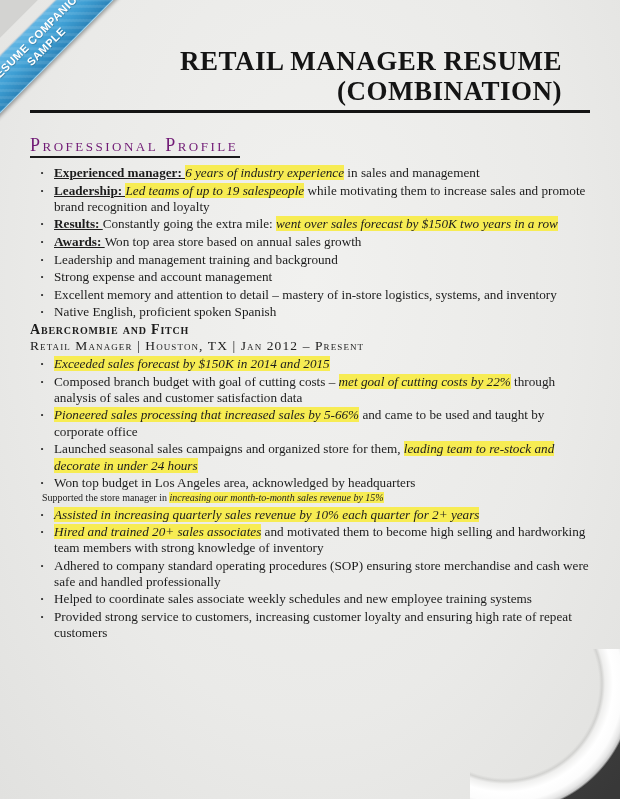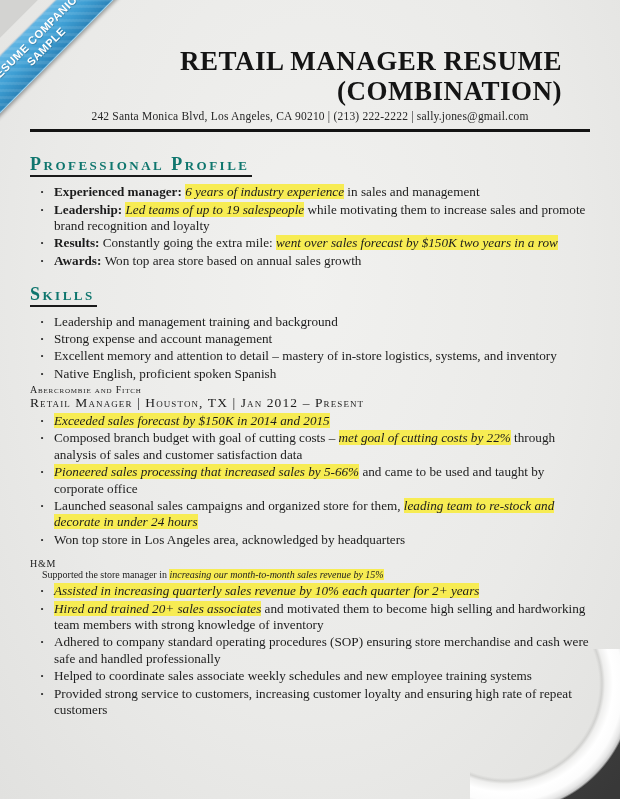--- a/index.html
+++ b/index.html
@@ -44,37 +44,37 @@
   }
   .contact{
     text-align:center;font-size:11.5px;color:#262626;
     margin:2px 40px 7px;letter-spacing:0.2px;
   }
   .rule{height:3px;background:#141414;margin:0 30px;}
   
   .section{margin:0 30px;}
   h2{
     display:inline-block;margin:0;padding:0 2px 0 0;
-    font-variant:small-caps;font-size:18px;font-weight:bold;
-    letter-spacing:2.5px;color:#0f766e;line-height:1.15;
+    font-variant:small-caps;font-size:18px;font-weight:normal;
+    letter-spacing:2.5px;color:#701a75;line-height:1.15;
     border-bottom:2px solid #1a1a1a;
   }
   .h2-wrap{margin-bottom:7px;}
   .mt-profile{margin-top:22px;}
   .mt-skills{margin-top:15px;}
   .mt-exp{margin-top:13px;}
   
   .bullets{margin-top:2px;}
   .bullet-item{display:flex;font-size:13.2px;line-height:1.24;margin:0 0 1px;}
   .marker{flex:none;width:24px;text-align:center;font-size:9px;padding-top:3px;color:#2a2a2a;}
   .btext{flex:1;}
-  .b{font-weight:bold;}
+  .b{font-weight:bold;text-decoration:underline;}
   .hl{background:var(--highlight);font-style:italic;}
   
-  .company{font-variant:small-caps;font-weight:normal;font-size:10px;letter-spacing:0.8px;margin-top:2px;}
+  .company{font-variant:small-caps;font-weight:bold;font-size:14px;letter-spacing:0.8px;margin-top:2px;}
   .company.second{margin-top:10px;}
   .jobmeta{font-variant:small-caps;font-size:13.5px;letter-spacing:1.1px;margin:0 0 2px;}
   .intro{margin-left:12px;font-size:10px;line-height:1.24;}
   
   .page-curl{
     position:absolute;right:0;bottom:0;width:150px;height:150px;z-index:5;
     background:radial-gradient(circle 150px at 35px 35px,
       rgba(0,0,0,0) 0 94px,
       rgba(0,0,0,0.08) 97px,
       #efefee 100px,
@@ -91,21 +91,20 @@
 
 <div class="corner-tl"></div>
 
 <div class="ribbon">
   <div class="rl">RESUME COMPANION</div>
   <div class="rl">SAMPLE</div>
 </div>
 
 <header>
   <h1>RETAIL MANAGER RESUME (COMBINATION)</h1>
-  <div class="contact">242 Santa Monica Blvd, Los Angeles, CA 90210  |  (213) 222-2222  |  sally.jones@gmail.com</div>
   <div class="rule"></div>
 </header>
 
 <section class="section">
   <div class="h2-wrap mt-profile">
     <h2>Professional Profile</h2>
   </div>
   <div class="bullets">
       <div class="bullet-item">
         <span class="marker">•</span>
@@ -120,23 +119,20 @@
         <span class="btext"><span class="b">Results: </span><span>Constantly going the extra mile: </span><span class="hl">went over sales forecast by $150K two years in a row</span></span>
       </div>
       <div class="bullet-item">
         <span class="marker">•</span>
         <span class="btext"><span class="b">Awards: </span><span>Won top area store based on annual sales growth</span></span>
       </div>
     </div>
 </section>
 
 <section class="section">
-  <div class="h2-wrap mt-skills">
-    <h2>Skills</h2>
-  </div>
   <div class="bullets">
       <div class="bullet-item">
         <span class="marker">•</span>
         <span class="btext"><span>Leadership and management training and background</span></span>
       </div>
       <div class="bullet-item">
         <span class="marker">•</span>
         <span class="btext"><span>Strong expense and account management</span></span>
       </div>
       <div class="bullet-item">
@@ -167,27 +163,26 @@
         <div class="bullet-item">
           <span class="marker">•</span>
           <span class="btext"><span class="hl">Pioneered sales processing that increased sales by 5-66%</span><span> and came to be used and taught by corporate office</span></span>
         </div>
         <div class="bullet-item">
           <span class="marker">•</span>
           <span class="btext"><span>Launched seasonal sales campaigns and organized store for them, </span><span class="hl">leading team to re-stock and decorate in under 24 hours</span></span>
         </div>
         <div class="bullet-item">
           <span class="marker">•</span>
-          <span class="btext"><span>Won top store in Los Angeles area, acknowledged by headquarters</span></span>
+          <span class="btext"><span>Won top budget in Los Angeles area, acknowledged by headquarters</span></span>
         </div>
       </div>
   </div>
 
   <div>
-    <div class="company second">H&amp;M</div>
     <div class="intro"><span>Supported the store manager in </span><span class="hl">increasing our month-to-month sales revenue by 15%</span></div>
     <div class="bullets">
         <div class="bullet-item">
           <span class="marker">•</span>
           <span class="btext"><span class="hl">Assisted in increasing quarterly sales revenue by 10% each quarter for 2+ years</span></span>
         </div>
         <div class="bullet-item">
           <span class="marker">•</span>
           <span class="btext"><span class="hl">Hired and trained 20+ sales associates</span><span> and motivated them to become high selling and hardworking team members with strong knowledge of inventory</span></span>
         </div>

